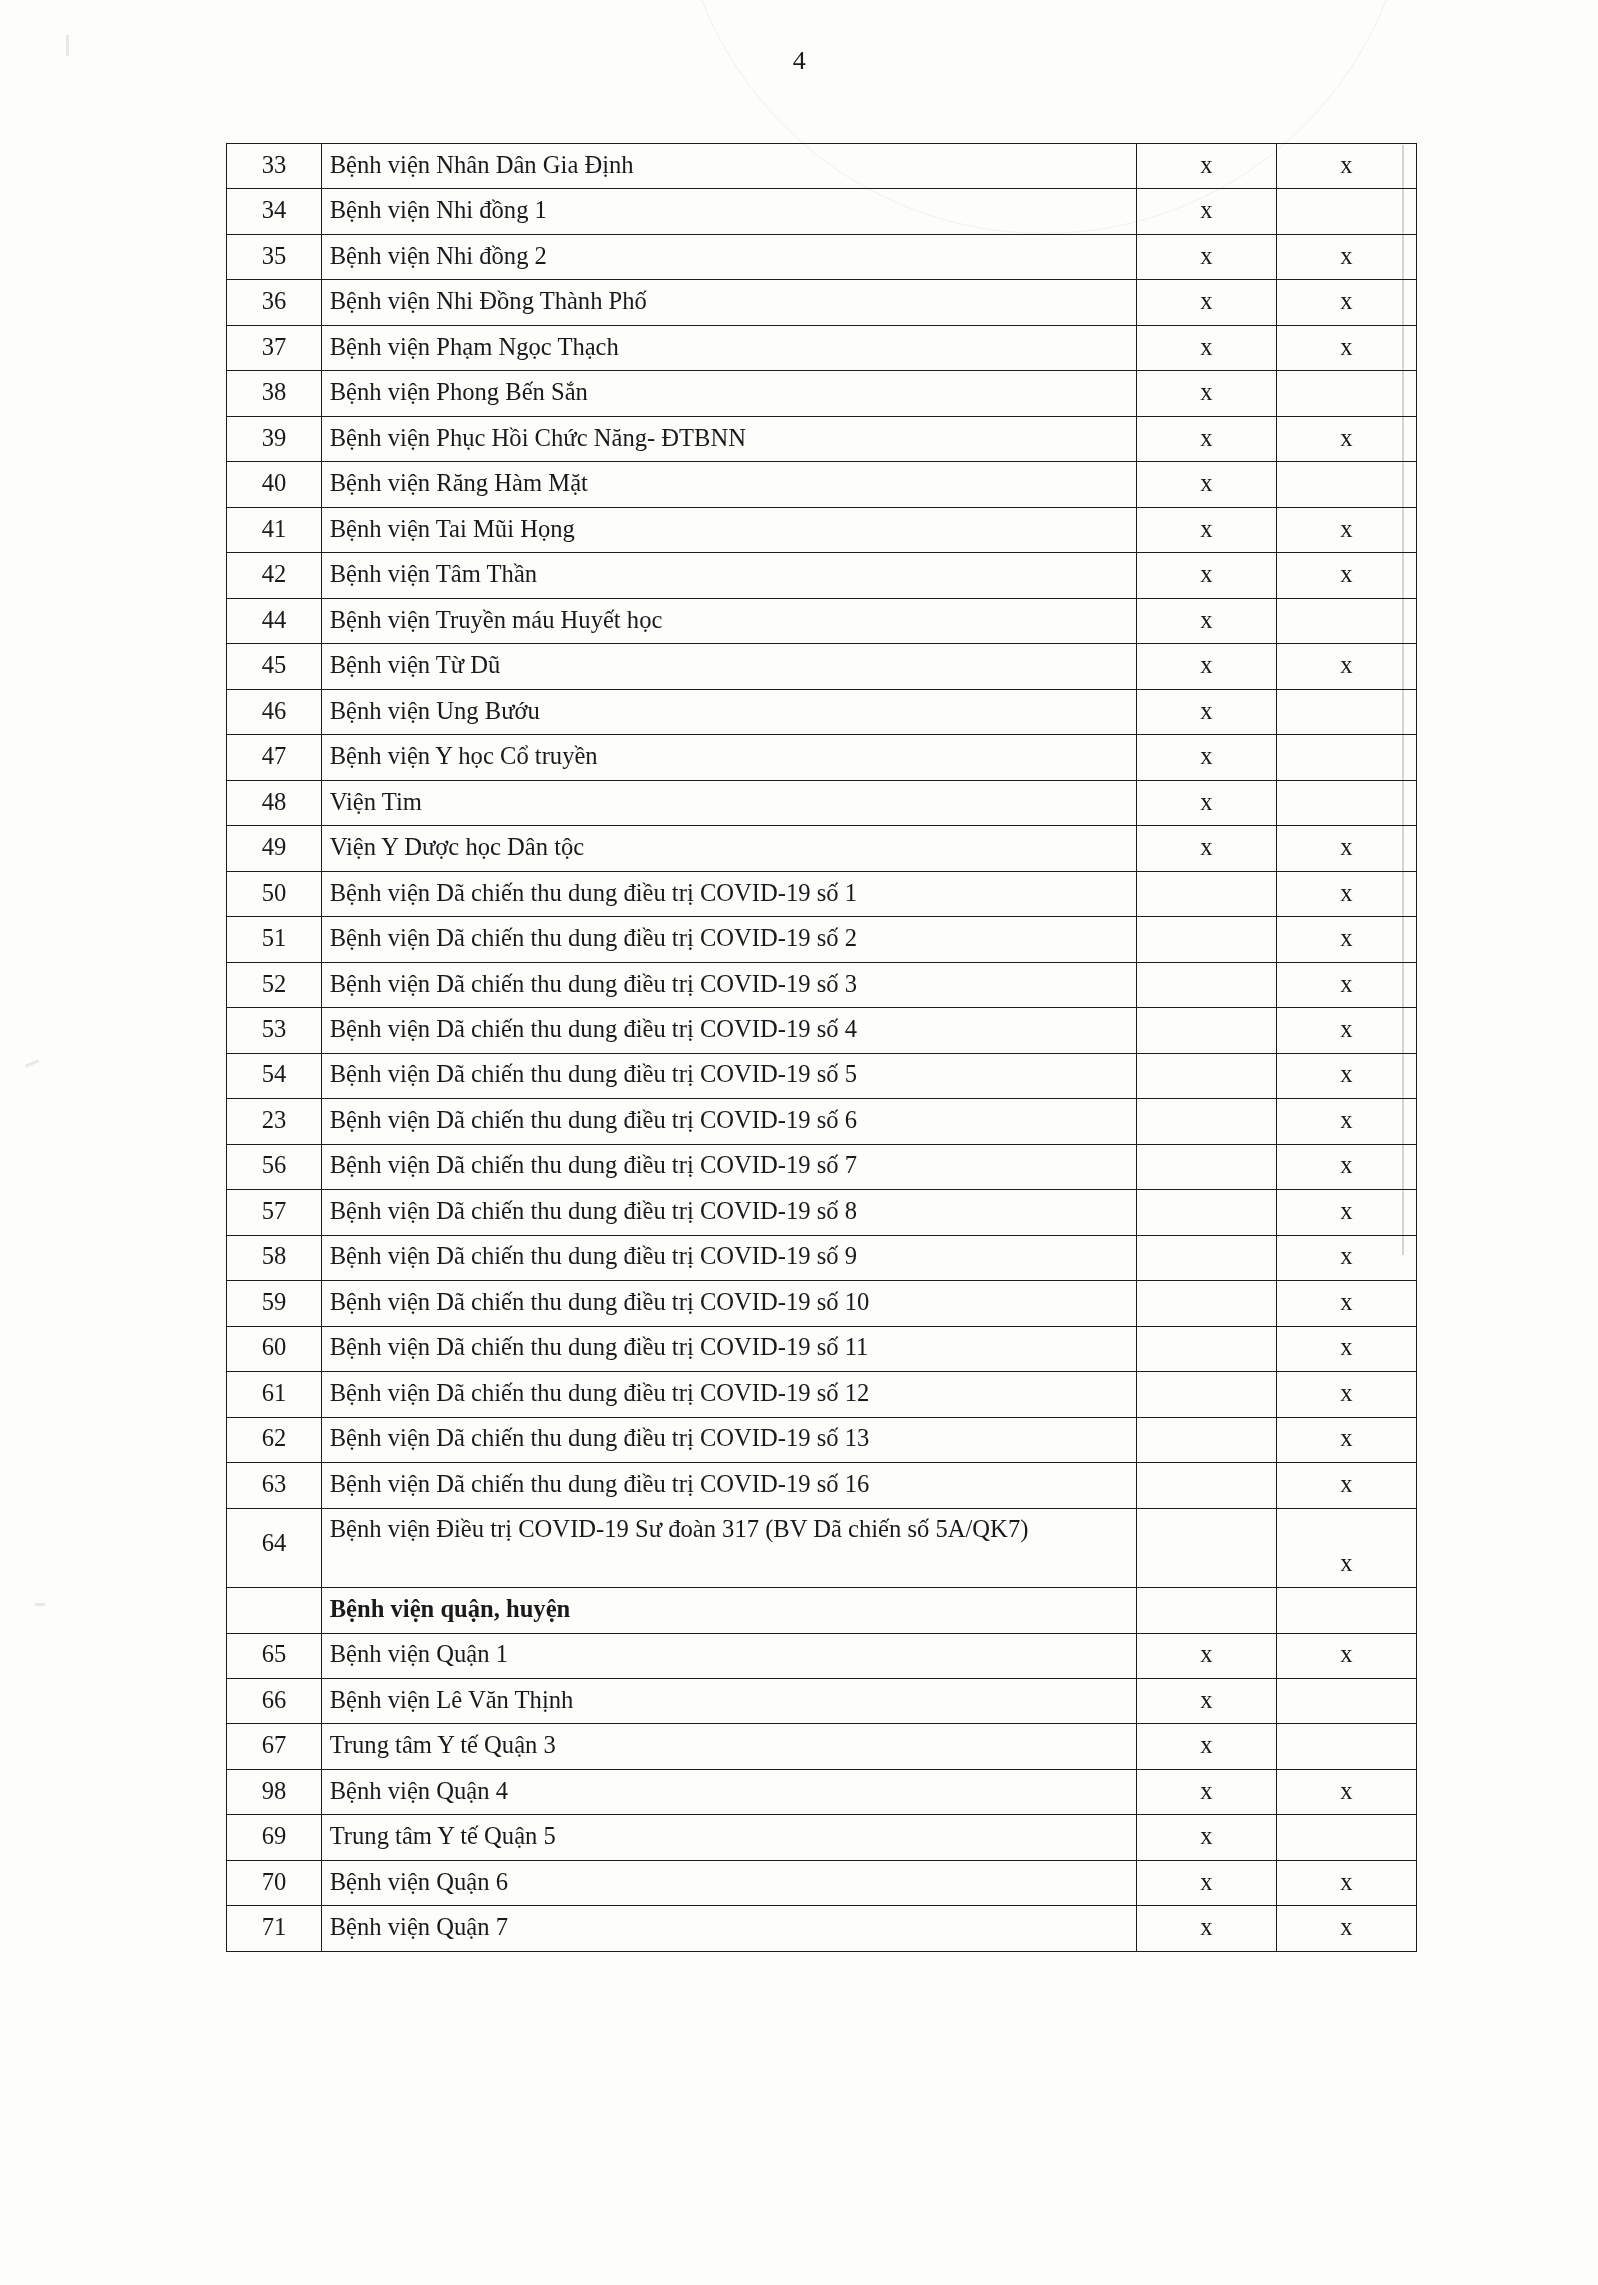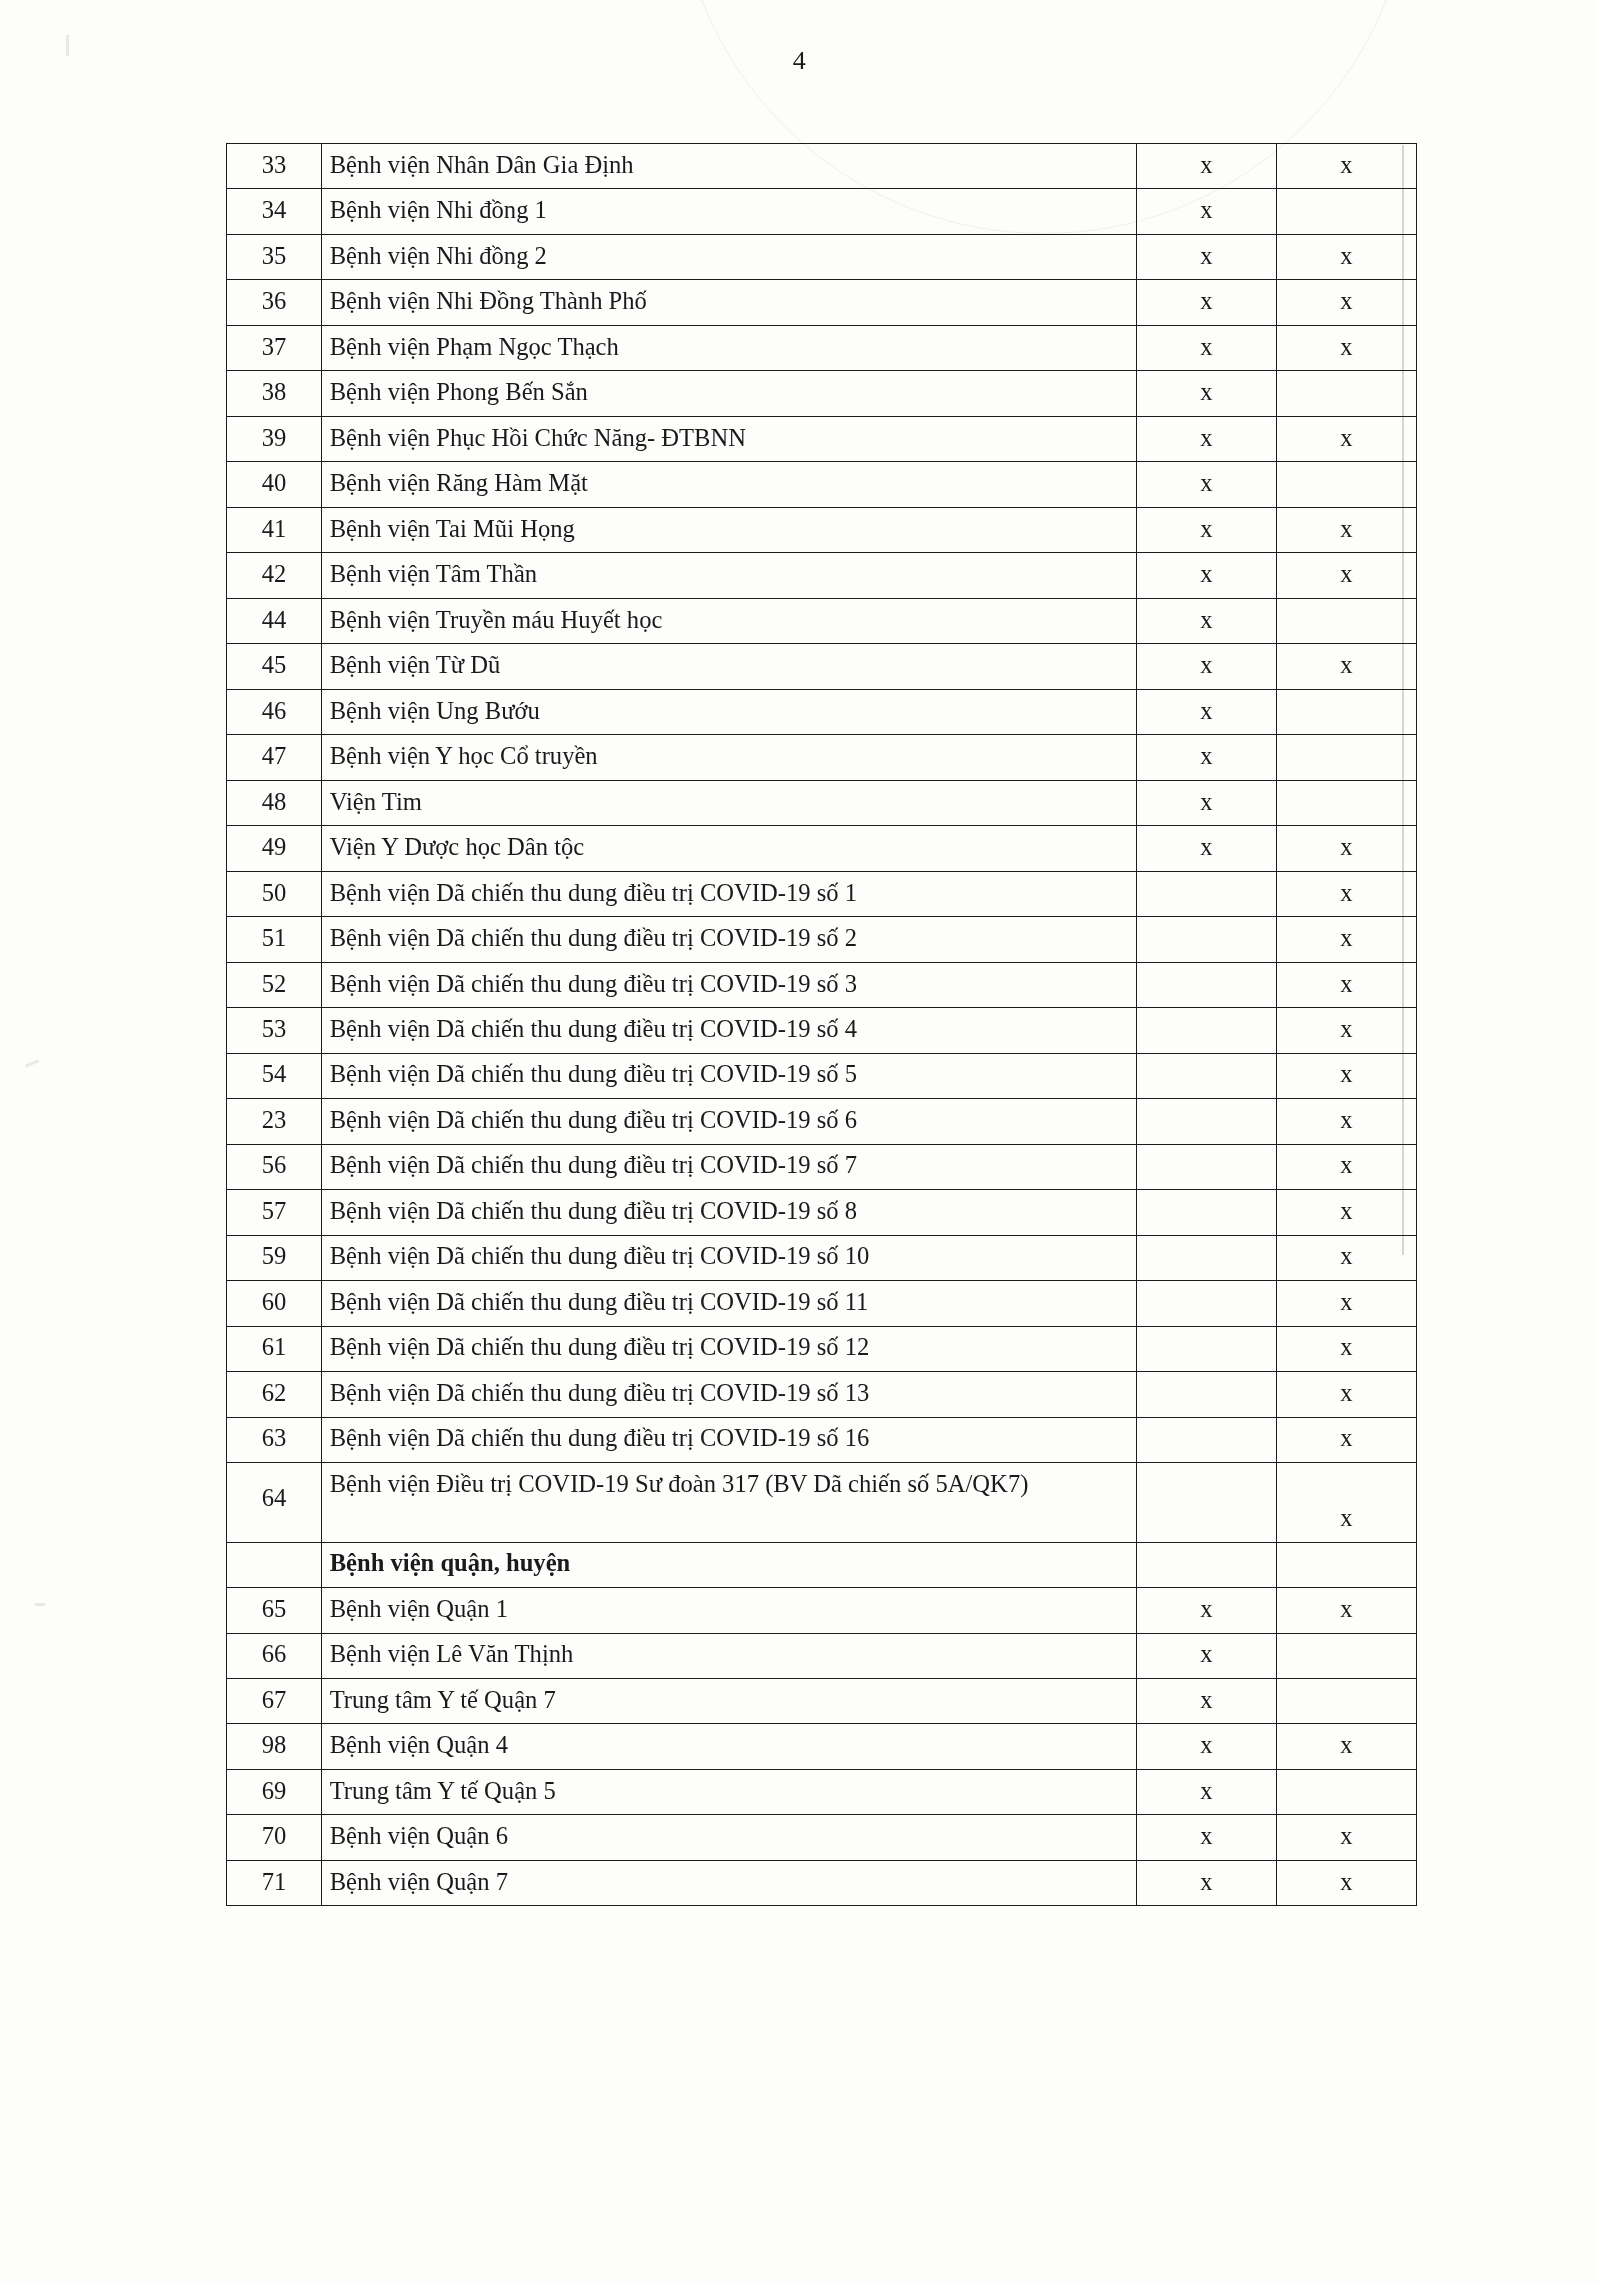--- a/index.html
+++ b/index.html
@@ -265,20 +265,26 @@
             <td class="mark"></td>
             <td class="mark">x</td>
           </tr>
           <tr>
             <td class="num">57</td>
             <td class="name">Bệnh viện Dã chiến thu dung điều trị COVID-19 số 8</td>
             <td class="mark"></td>
             <td class="mark">x</td>
           </tr>
           <tr>
+            <td class="num">58</td>
+            <td class="name">Bệnh viện Dã chiến thu dung điều trị COVID-19 số 9</td>
+            <td class="mark"></td>
+            <td class="mark">x</td>
+          </tr>
+          <tr>
             <td class="num">59</td>
             <td class="name">Bệnh viện Dã chiến thu dung điều trị COVID-19 số 10</td>
             <td class="mark"></td>
             <td class="mark">x</td>
           </tr>
           <tr>
             <td class="num">60</td>
             <td class="name">Bệnh viện Dã chiến thu dung điều trị COVID-19 số 11</td>
             <td class="mark"></td>
             <td class="mark">x</td>
@@ -320,21 +326,21 @@
             <td class="mark">x</td>
           </tr>
           <tr>
             <td class="num">66</td>
             <td class="name">Bệnh viện Lê Văn Thịnh</td>
             <td class="mark">x</td>
             <td class="mark"></td>
           </tr>
           <tr>
             <td class="num">67</td>
-            <td class="name">Trung tâm Y tế Quận 7</td>
+            <td class="name">Trung tâm Y tế Quận 3</td>
             <td class="mark">x</td>
             <td class="mark"></td>
           </tr>
           <tr>
             <td class="num">98</td>
             <td class="name">Bệnh viện Quận 4</td>
             <td class="mark">x</td>
             <td class="mark">x</td>
           </tr>
           <tr>

